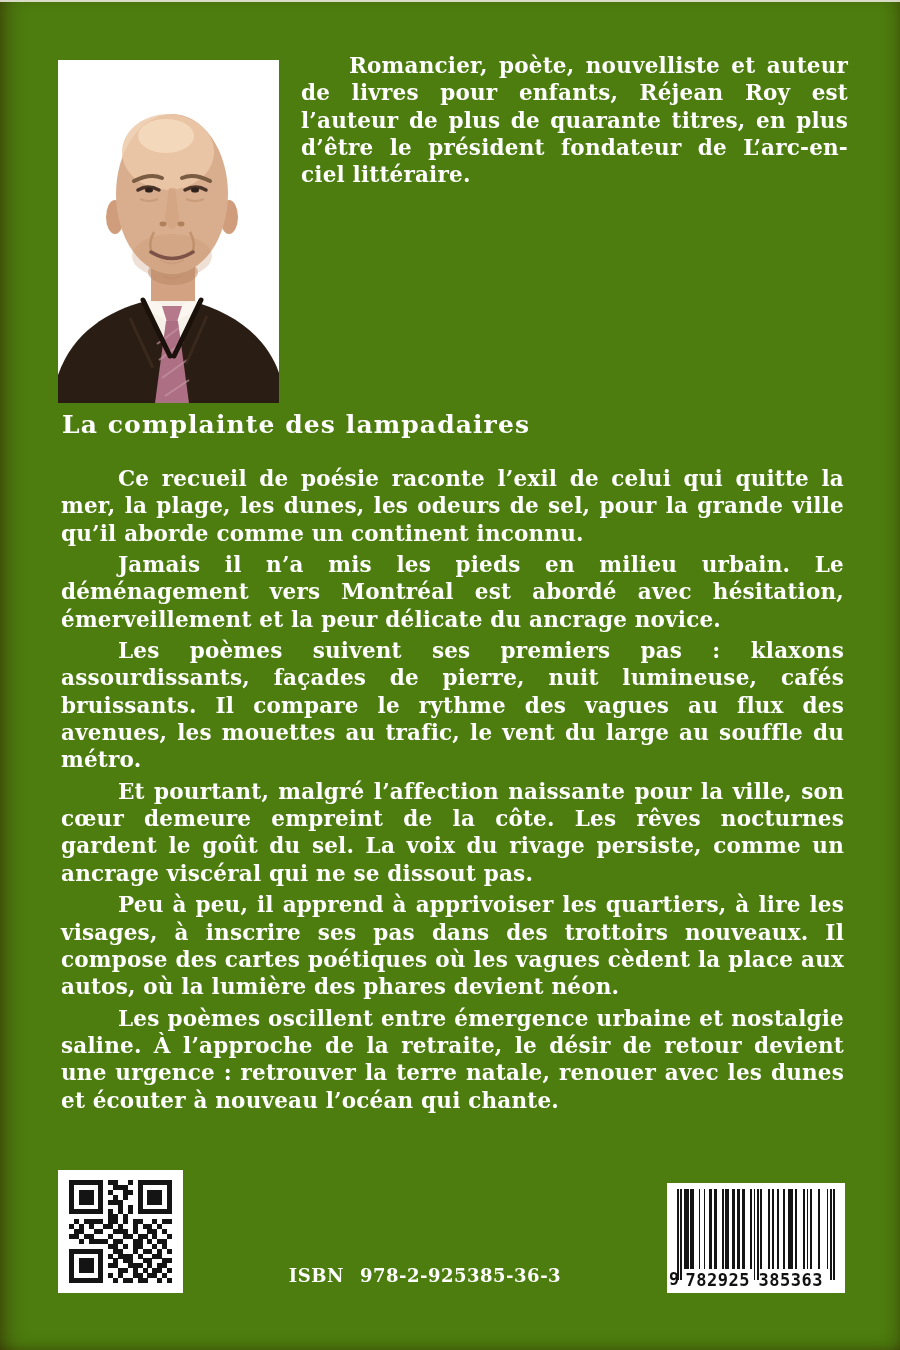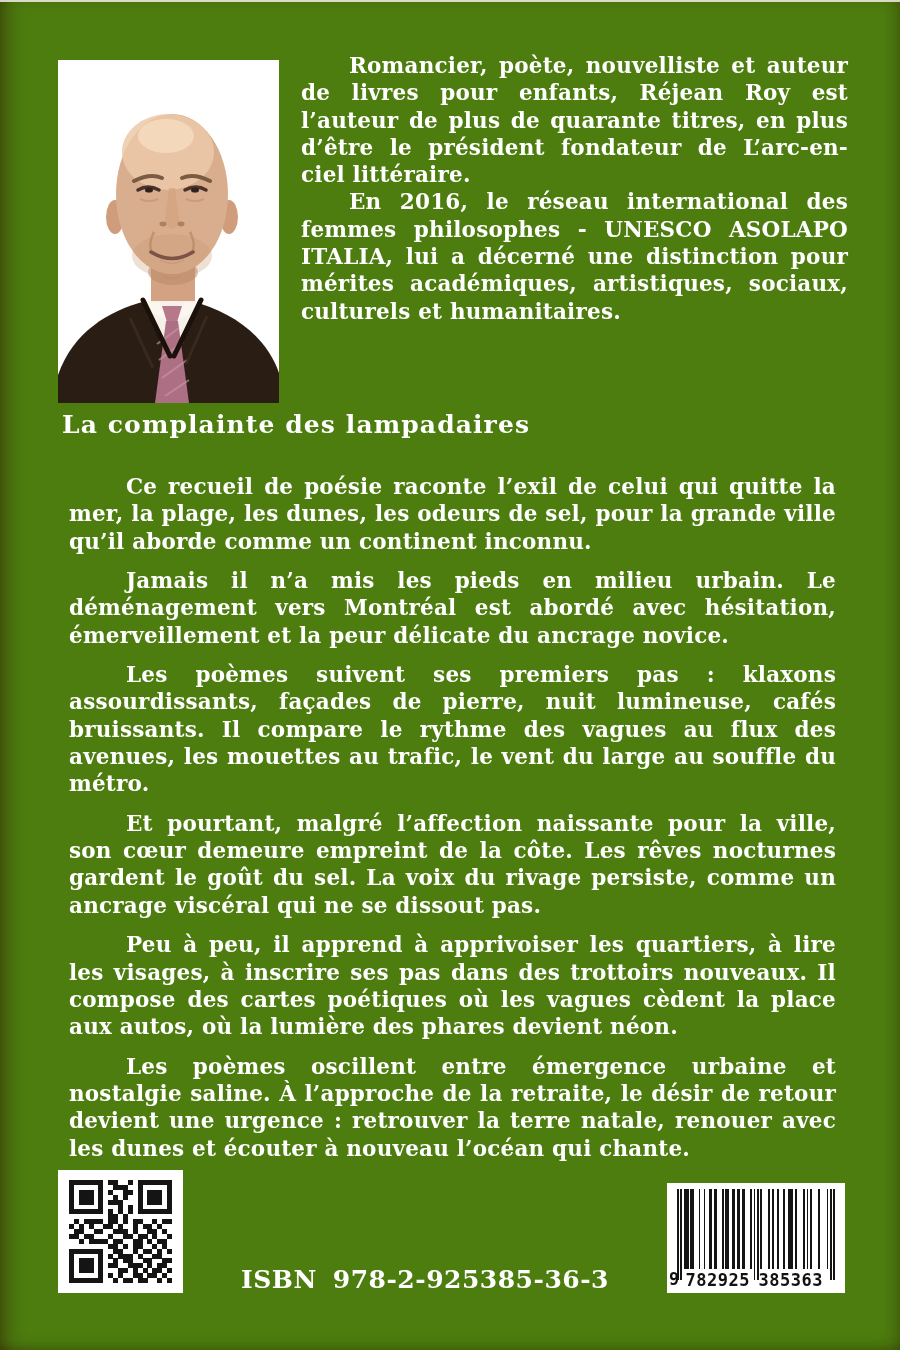--- a/index.html
+++ b/index.html
@@ -13,24 +13,24 @@
   }
   .scan-edge{position:absolute;top:0;left:0;right:0;height:2px;background:rgba(250,243,239,.82);}
   .photo{position:absolute;left:58px;top:60px;width:221px;height:343px;background:#ffffff;}
   .photo svg{display:block;width:100%;height:100%;}
   .bio{position:absolute;left:301px;top:52px;width:547px;font-size:21.5px;line-height:27.3px;
        text-align:justify;letter-spacing:.2px;}
   .bio p{margin:0;text-indent:48px;}
   .title{position:absolute;left:62px;top:410px;font-size:25px;letter-spacing:1.1px;white-space:nowrap;}
   .synopsis{position:absolute;left:57px;top:461px;width:791px;font-size:21.5px;line-height:27.35px;
             text-align:justify;letter-spacing:.2px;}
-  .synopsis p{margin:12px;text-indent:57px;}
+  .synopsis p{margin:4px;text-indent:57px;}
   .qr{position:absolute;left:58px;top:1170px;width:125px;height:123px;background:#ffffff;}
   .qr svg{position:absolute;left:11px;top:10px;width:103px;height:103px;shape-rendering:crispEdges;fill:#141414;}
-  .isbn{position:absolute;left:183px;top:1265px;width:484px;text-align:center;font-size:25px;letter-spacing:.5px;white-space:nowrap;}
+  .isbn{position:absolute;left:183px;top:1265px;width:484px;text-align:center;font-size:18px;letter-spacing:.5px;white-space:nowrap;}
   .isbn .num{margin-left:16px;}
   .barcode{position:absolute;left:667px;top:1183px;width:178px;height:110px;background:#ffffff;}
   .barcode svg{position:absolute;left:0;top:0;width:178px;height:110px;shape-rendering:crispEdges;fill:#141414;}
   .bc-digit{position:absolute;font-family:"DejaVu Sans Mono","Liberation Mono",monospace;
             font-weight:700;color:#111111;font-size:17px;line-height:1;}
   .bc-lead{left:2px;bottom:5px;}
   .bc-left{left:17px;bottom:4px;width:66px;text-align:right;letter-spacing:.5px;}
   .bc-right{left:90px;bottom:4px;width:66px;text-align:right;letter-spacing:.5px;}
 </style>
 </head>
@@ -86,21 +86,20 @@
       <path d="M96,172 Q89,184 95,195" stroke="#bd8c68" stroke-width="2.5" fill="none" opacity="0.8"></path>
       <path d="M132,172 Q139,184 133,195" stroke="#bd8c68" stroke-width="2.5" fill="none" opacity="0.8"></path>
       <path d="M93,192 Q114,205 135,192" stroke="#7d5347" stroke-width="3.5" fill="none" stroke-linecap="round"></path>
       <path d="M102,200 Q114,207 126,200" stroke="#c69278" stroke-width="2" fill="none" opacity="0.6"></path>
       <path d="M106,216 Q114,221 122,216" stroke="#bd8c68" stroke-width="2" fill="none" opacity="0.5"></path>
     </svg>
   </div>
 
   <div class="bio">
     <p>Romancier, poète, nouvelliste et auteur de livres pour enfants, Réjean Roy est l’auteur de plus de quarante titres, en plus d’être le président fondateur de L’arc-en-ciel littéraire.</p>
-    <p>En 2016, le réseau international des femmes philosophes - UNESCO ASOLAPO ITALIA, lui a décerné une distinction pour mérites académiques, artistiques, sociaux, culturels et humanitaires.</p>
   </div>
 
   <div class="title">La complainte des lampadaires</div>
 
   <div class="synopsis">
     <p>Ce recueil de poésie raconte l’exil de celui qui quitte la mer, la plage, les dunes, les odeurs de sel, pour la grande ville qu’il aborde comme un continent inconnu.</p>
     <p>Jamais il n’a mis les pieds en milieu urbain. Le déménagement vers Montréal est abordé avec hésitation, émerveillement et la peur délicate du ancrage novice.</p>
     <p>Les poèmes suivent ses premiers pas : klaxons assourdissants, façades de pierre, nuit lumineuse, cafés bruissants. Il compare le rythme des vagues au flux des avenues, les mouettes au trafic, le vent du large au souffle du métro.</p>
     <p>Et pourtant, malgré l’affection naissante pour la ville, son cœur demeure empreint de la côte. Les rêves nocturnes gardent le goût du sel. La voix du rivage persiste, comme un ancrage viscéral qui ne se dissout pas.</p>
     <p>Peu à peu, il apprend à apprivoiser les quartiers, à lire les visages, à inscrire ses pas dans des trottoirs nouveaux. Il compose des cartes poétiques où les vagues cèdent la place aux autos, où la lumière des phares devient néon.</p>

